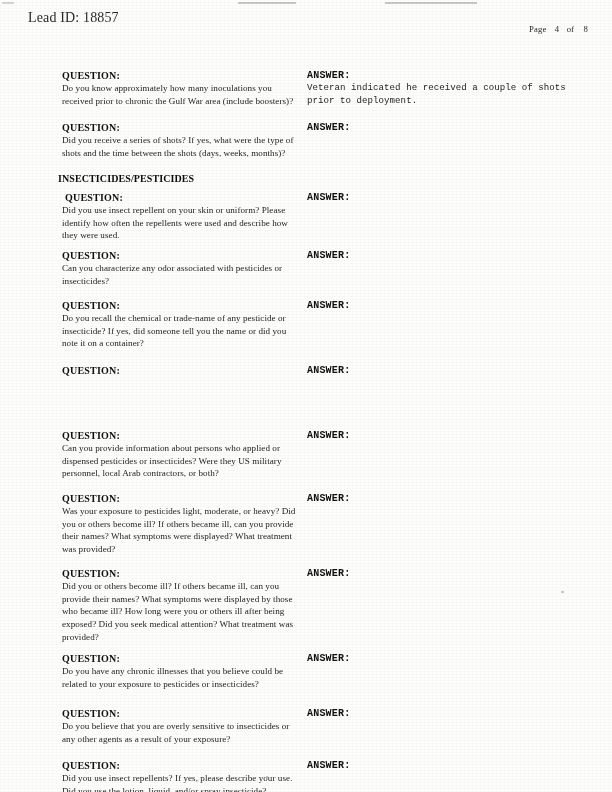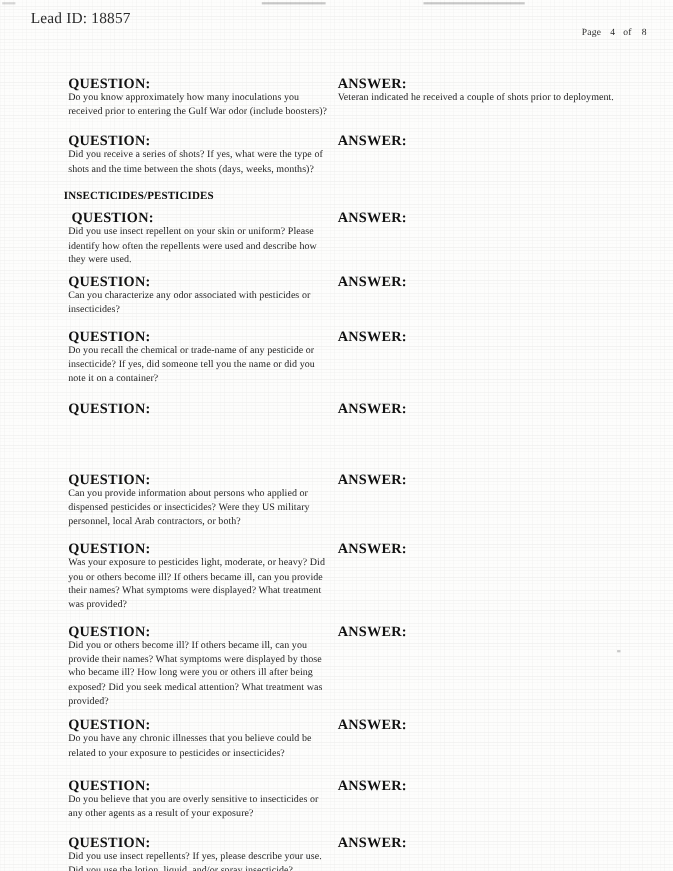--- a/index.html
+++ b/index.html
@@ -109,24 +109,25 @@
   }
   .col-q {
     position: absolute;
     left: 62px;
     width: 238px;
   }
   .col-a {
     position: absolute;
     left: 307px;
     width: 278px;
+    font-family: Liberation Mono, monospace;
   }
   .label {
     font-weight: bold;
-    font-size: 13px;
+    font-size: 10px;
     letter-spacing: .2px;
     line-height: 12.3px;
     color: #111;
   }
   .label.indent { padding-left: 3px; }
   .body-text {
     font-size: 9.1px;
     line-height: 12.6px;
     color: #1d1d1d;
     letter-spacing: .05px;
@@ -160,21 +161,21 @@
     <span class="pn-cur">4</span>
     <span class="pn-of">of</span>
     <span>8</span>
   </div>
 </div>
 
 <div class="content" id="content">
     <div class="qa-row">
       <div class="col-q" style="top: 0px;">
         <div class="label">QUESTION:</div>
-        <div class="body-text">Do you know approximately how many inoculations you received prior to entering the Gulf War odor (include boosters)?</div>
+        <div class="body-text">Do you know approximately how many inoculations you received prior to chronic the Gulf War area (include boosters)?</div>
       </div>
       <div class="col-a" style="top: 0px;">
         <div class="label">ANSWER:</div>
         <div class="body-text">Veteran indicated he received a couple of shots prior to deployment.</div>
       </div>
     </div>
     <div class="qa-row">
       <div class="col-q" style="top: 52px;">
         <div class="label">QUESTION:</div>
         <div class="body-text">Did you receive a series of shots?  If yes, what were the type of shots and the time between the shots (days, weeks, months)?</div>

